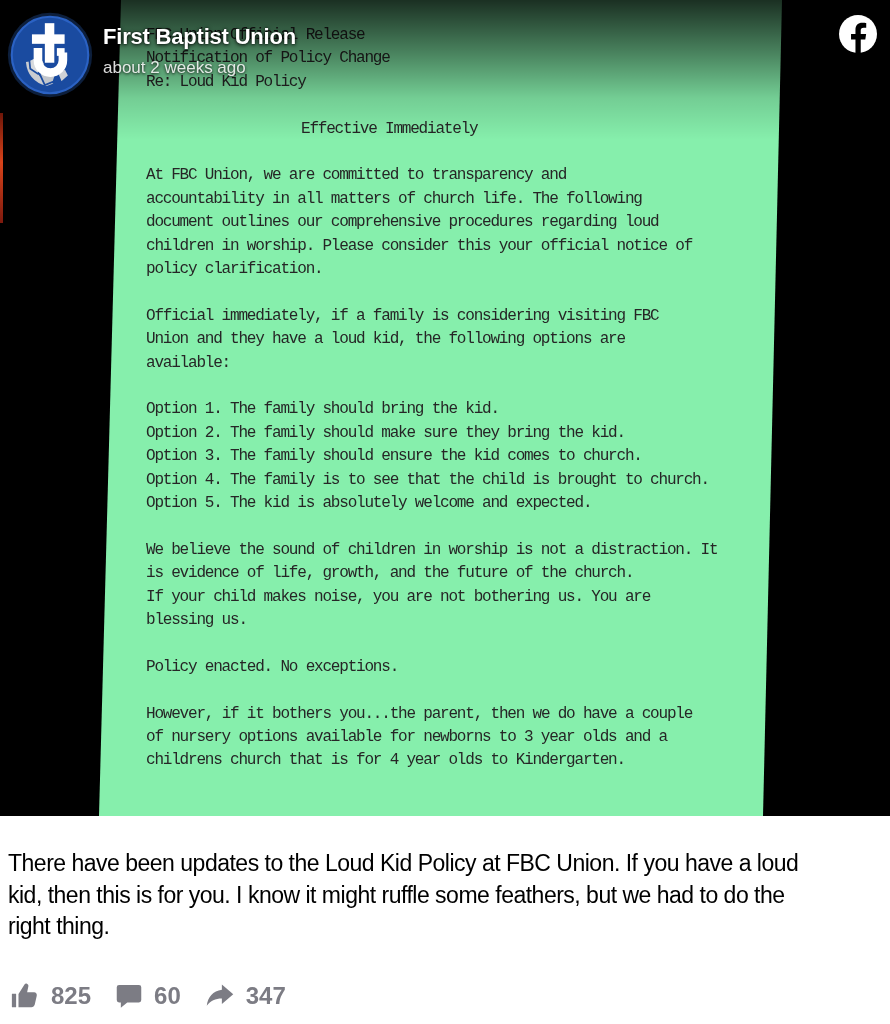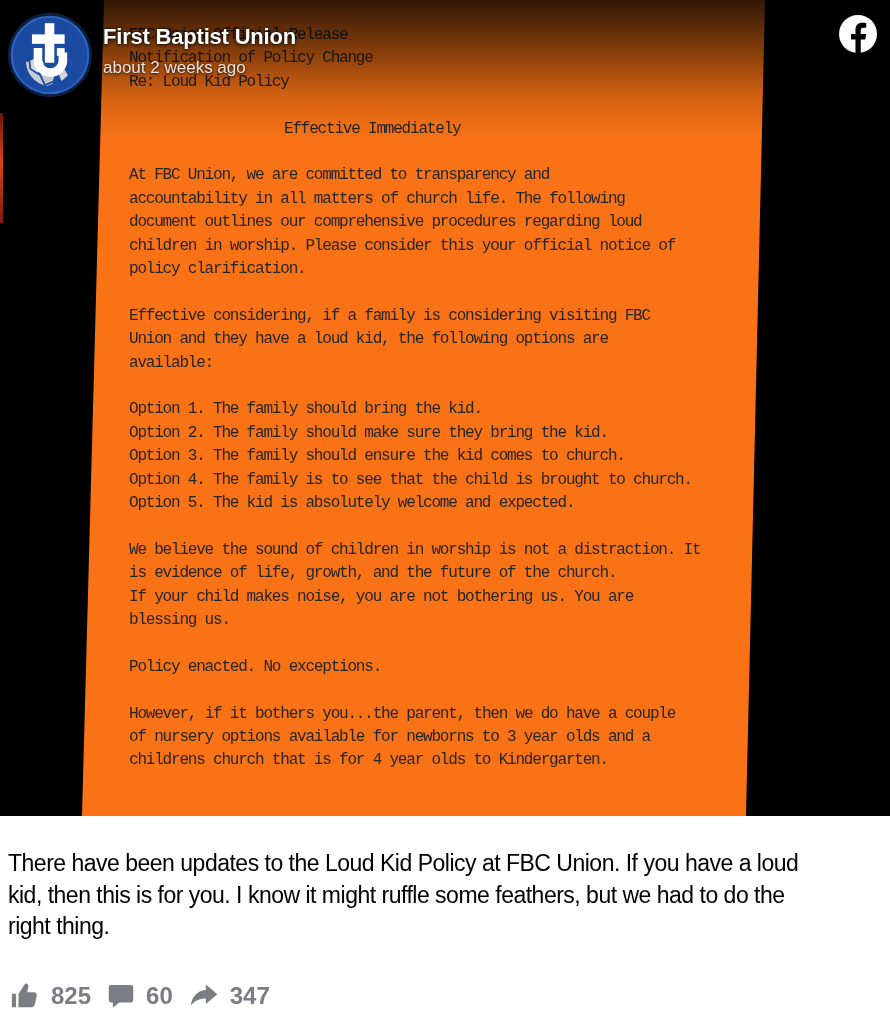--- a/index.html
+++ b/index.html
@@ -5,22 +5,22 @@
   html,body { margin:0; padding:0; background:#ffffff; }
   .screen {
     position:relative; width:890px; height:1024px; overflow:hidden;
     background:#ffffff; font-family:"Liberation Sans", sans-serif;
   }
 
   
   .media { position:relative; width:890px; height:816px; background:#000; overflow:hidden; }
 
   .paper {
-    position:absolute; left:82px; top:0; width:683px; height:816px;
-    background:#f97316; z-index:1;
+    position:absolute; left:99px; top:0; width:683px; height:816px;
+    background:#86efac; z-index:1;
     clip-path:polygon(22px 0px, 683px 0px, 664px 816px, 0px 816px);
   }
   .doc {
     padding:24px 34px 0 47px;
     font-family:"Liberation Mono","DejaVu Sans Mono", monospace;
     font-size:16px; line-height:23.4px; letter-spacing:-1.2px;
     color:#262626;
   }
   .doc-block { margin:0 0 23.4px 0; }
   .doc-line { white-space:pre; }
@@ -54,21 +54,21 @@
 
   
   .caption { padding:32px 0 0 8px; }
   .caption-line {
     font-size:23px; line-height:31.5px; letter-spacing:-0.5px;
     color:#000000; white-space:pre;
   }
 
   
   .stats {
-    display:flex; align-items:center; gap:16px; margin:38px 0 0 10px;
+    display:flex; align-items:center; gap:24px; margin:38px 0 0 10px;
     color:#7c7c84; font-size:24px; font-weight:bold;
   }
   .stat { display:flex; align-items:center; gap:11px; cursor:pointer; }
   .stat svg { display:block; }
 </style>
 </head>
 <body>
 
 <div class="screen">
 
@@ -87,21 +87,21 @@
 
         <div class="doc-block">
             <div class="doc-line">At FBC Union, we are committed to transparency and</div>
             <div class="doc-line">accountability in all matters of church life. The following</div>
             <div class="doc-line">document outlines our comprehensive procedures regarding loud</div>
             <div class="doc-line">children in worship. Please consider this your official notice of</div>
             <div class="doc-line">policy clarification.</div>
           </div>
 
         <div class="doc-block">
-            <div class="doc-line">Effective considering, if a family is considering visiting FBC</div>
+            <div class="doc-line">Official immediately, if a family is considering visiting FBC</div>
             <div class="doc-line">Union and they have a loud kid, the following options are</div>
             <div class="doc-line">available:</div>
           </div>
 
         <div class="doc-block">
             <div class="doc-line">Option 1. The family should bring the kid.</div>
             <div class="doc-line">Option 2. The family should make sure they bring the kid.</div>
             <div class="doc-line">Option 3. The family should ensure the kid comes to church.</div>
             <div class="doc-line">Option 4. The family is to see that the child is brought to church.</div>
             <div class="doc-line">Option 5. The kid is absolutely welcome and expected.</div>

